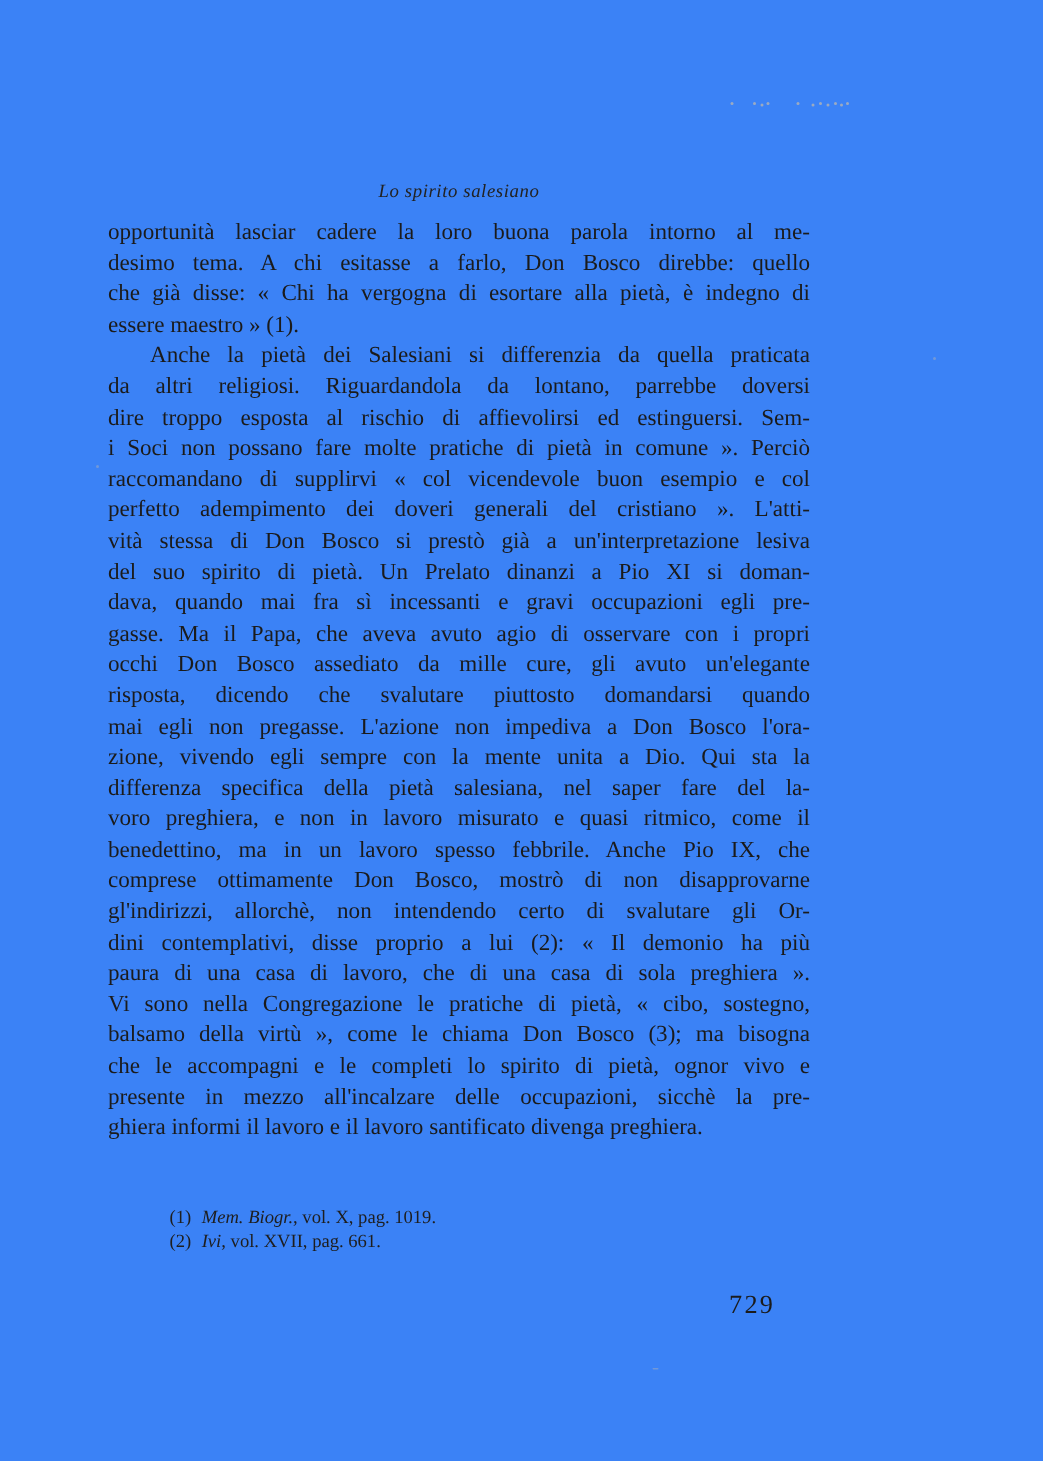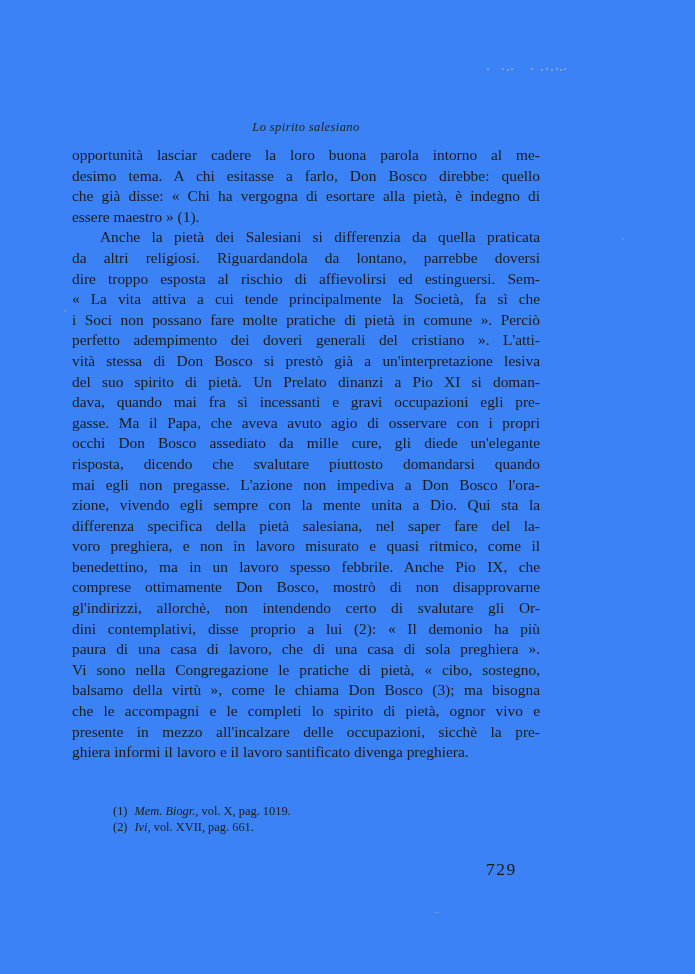--- a/index.html
+++ b/index.html
@@ -91,28 +91,28 @@
       <div class="para">
         <div class="line just">opportunità lasciar cadere la loro buona parola intorno al me-</div>
         <div class="line just">desimo tema. A chi esitasse a farlo, Don Bosco direbbe: quello</div>
         <div class="line just">che già disse: « Chi ha vergogna di esortare alla pietà, è indegno di</div>
         <div class="line">essere maestro » (1).</div>
       </div>
       <div class="para">
         <div class="line just first">Anche la pietà dei Salesiani si differenzia da quella praticata</div>
         <div class="line just">da altri religiosi. Riguardandola da lontano, parrebbe doversi</div>
         <div class="line just">dire troppo esposta al rischio di affievolirsi ed estinguersi. Sem-</div>
-        <div class="line just">« La vita attiva a cui tende principalmente la Società, fa sì che</div>
         <div class="line just">i Soci non possano fare molte pratiche di pietà in comune ». Perciò</div>
+        <div class="line just">raccomandano di supplirvi « col vicendevole buon esempio e col</div>
         <div class="line just">perfetto adempimento dei doveri generali del cristiano ». L'atti-</div>
         <div class="line just">vità stessa di Don Bosco si prestò già a un'interpretazione lesiva</div>
         <div class="line just">del suo spirito di pietà. Un Prelato dinanzi a Pio XI si doman-</div>
         <div class="line just">dava, quando mai fra sì incessanti e gravi occupazioni egli pre-</div>
         <div class="line just">gasse. Ma il Papa, che aveva avuto agio di osservare con i propri</div>
-        <div class="line just">occhi Don Bosco assediato da mille cure, gli diede un'elegante</div>
+        <div class="line just">occhi Don Bosco assediato da mille cure, gli avuto un'elegante</div>
         <div class="line just">risposta, dicendo che svalutare piuttosto domandarsi quando</div>
         <div class="line just">mai egli non pregasse. L'azione non impediva a Don Bosco l'ora-</div>
         <div class="line just">zione, vivendo egli sempre con la mente unita a Dio. Qui sta la</div>
         <div class="line just">differenza specifica della pietà salesiana, nel saper fare del la-</div>
         <div class="line just">voro preghiera, e non in lavoro misurato e quasi ritmico, come il</div>
         <div class="line just">benedettino, ma in un lavoro spesso febbrile. Anche Pio IX, che</div>
         <div class="line just">comprese ottimamente Don Bosco, mostrò di non disapprovarne</div>
         <div class="line just">gl'indirizzi, allorchè, non intendendo certo di svalutare gli Or-</div>
         <div class="line just">dini contemplativi, disse proprio a lui (2): « Il demonio ha più</div>
         <div class="line just">paura di una casa di lavoro, che di una casa di sola preghiera ».</div>

